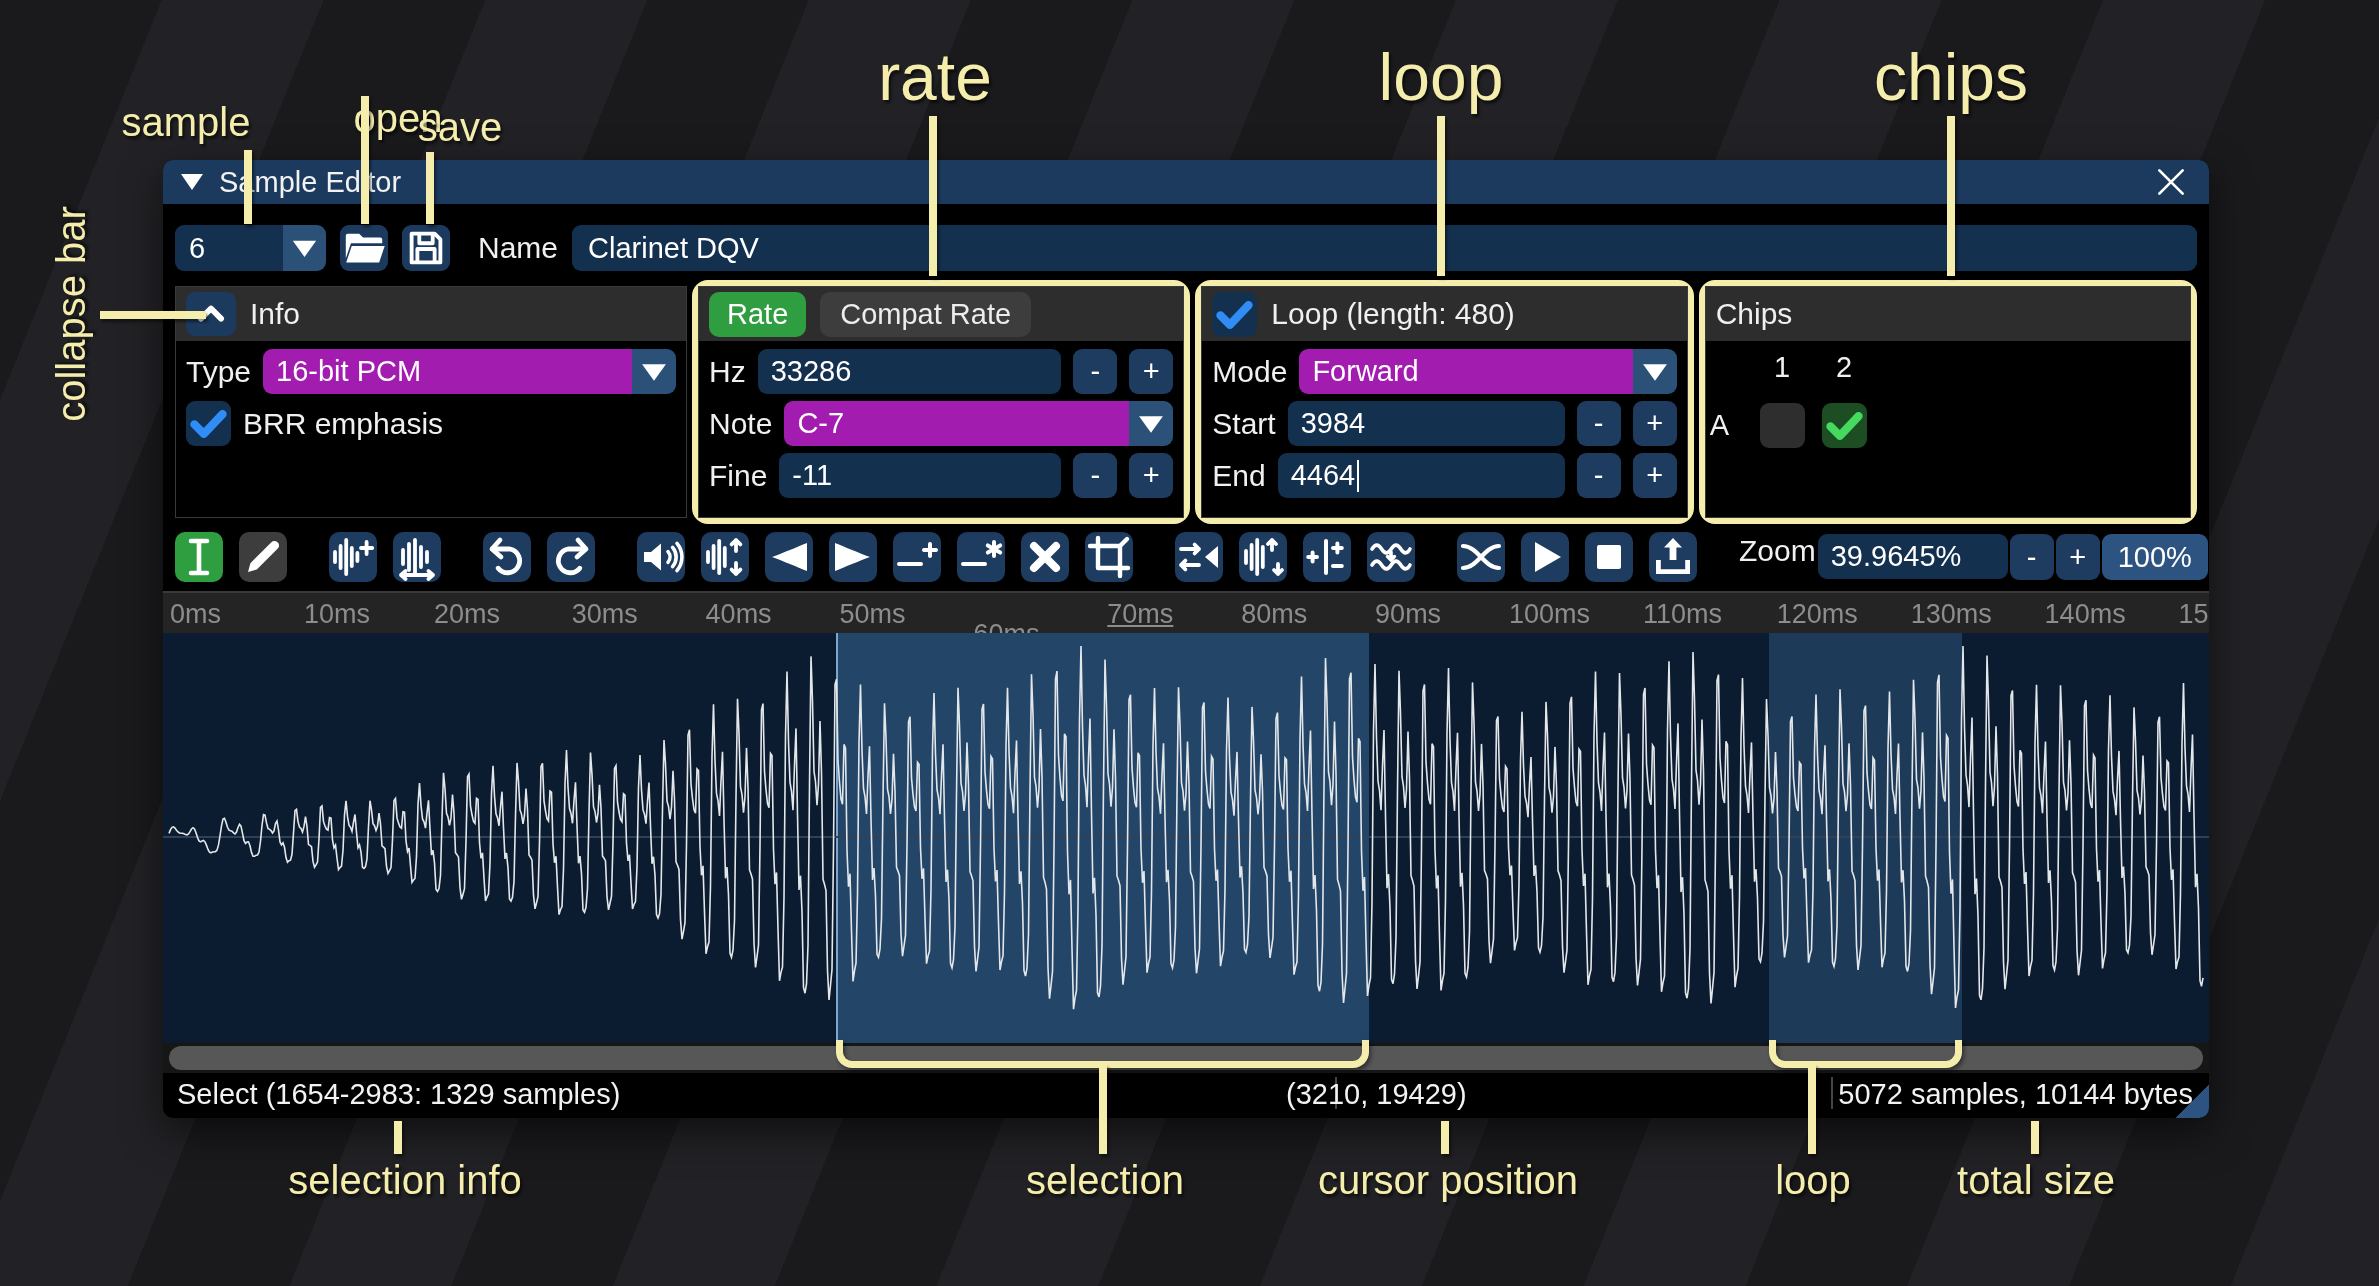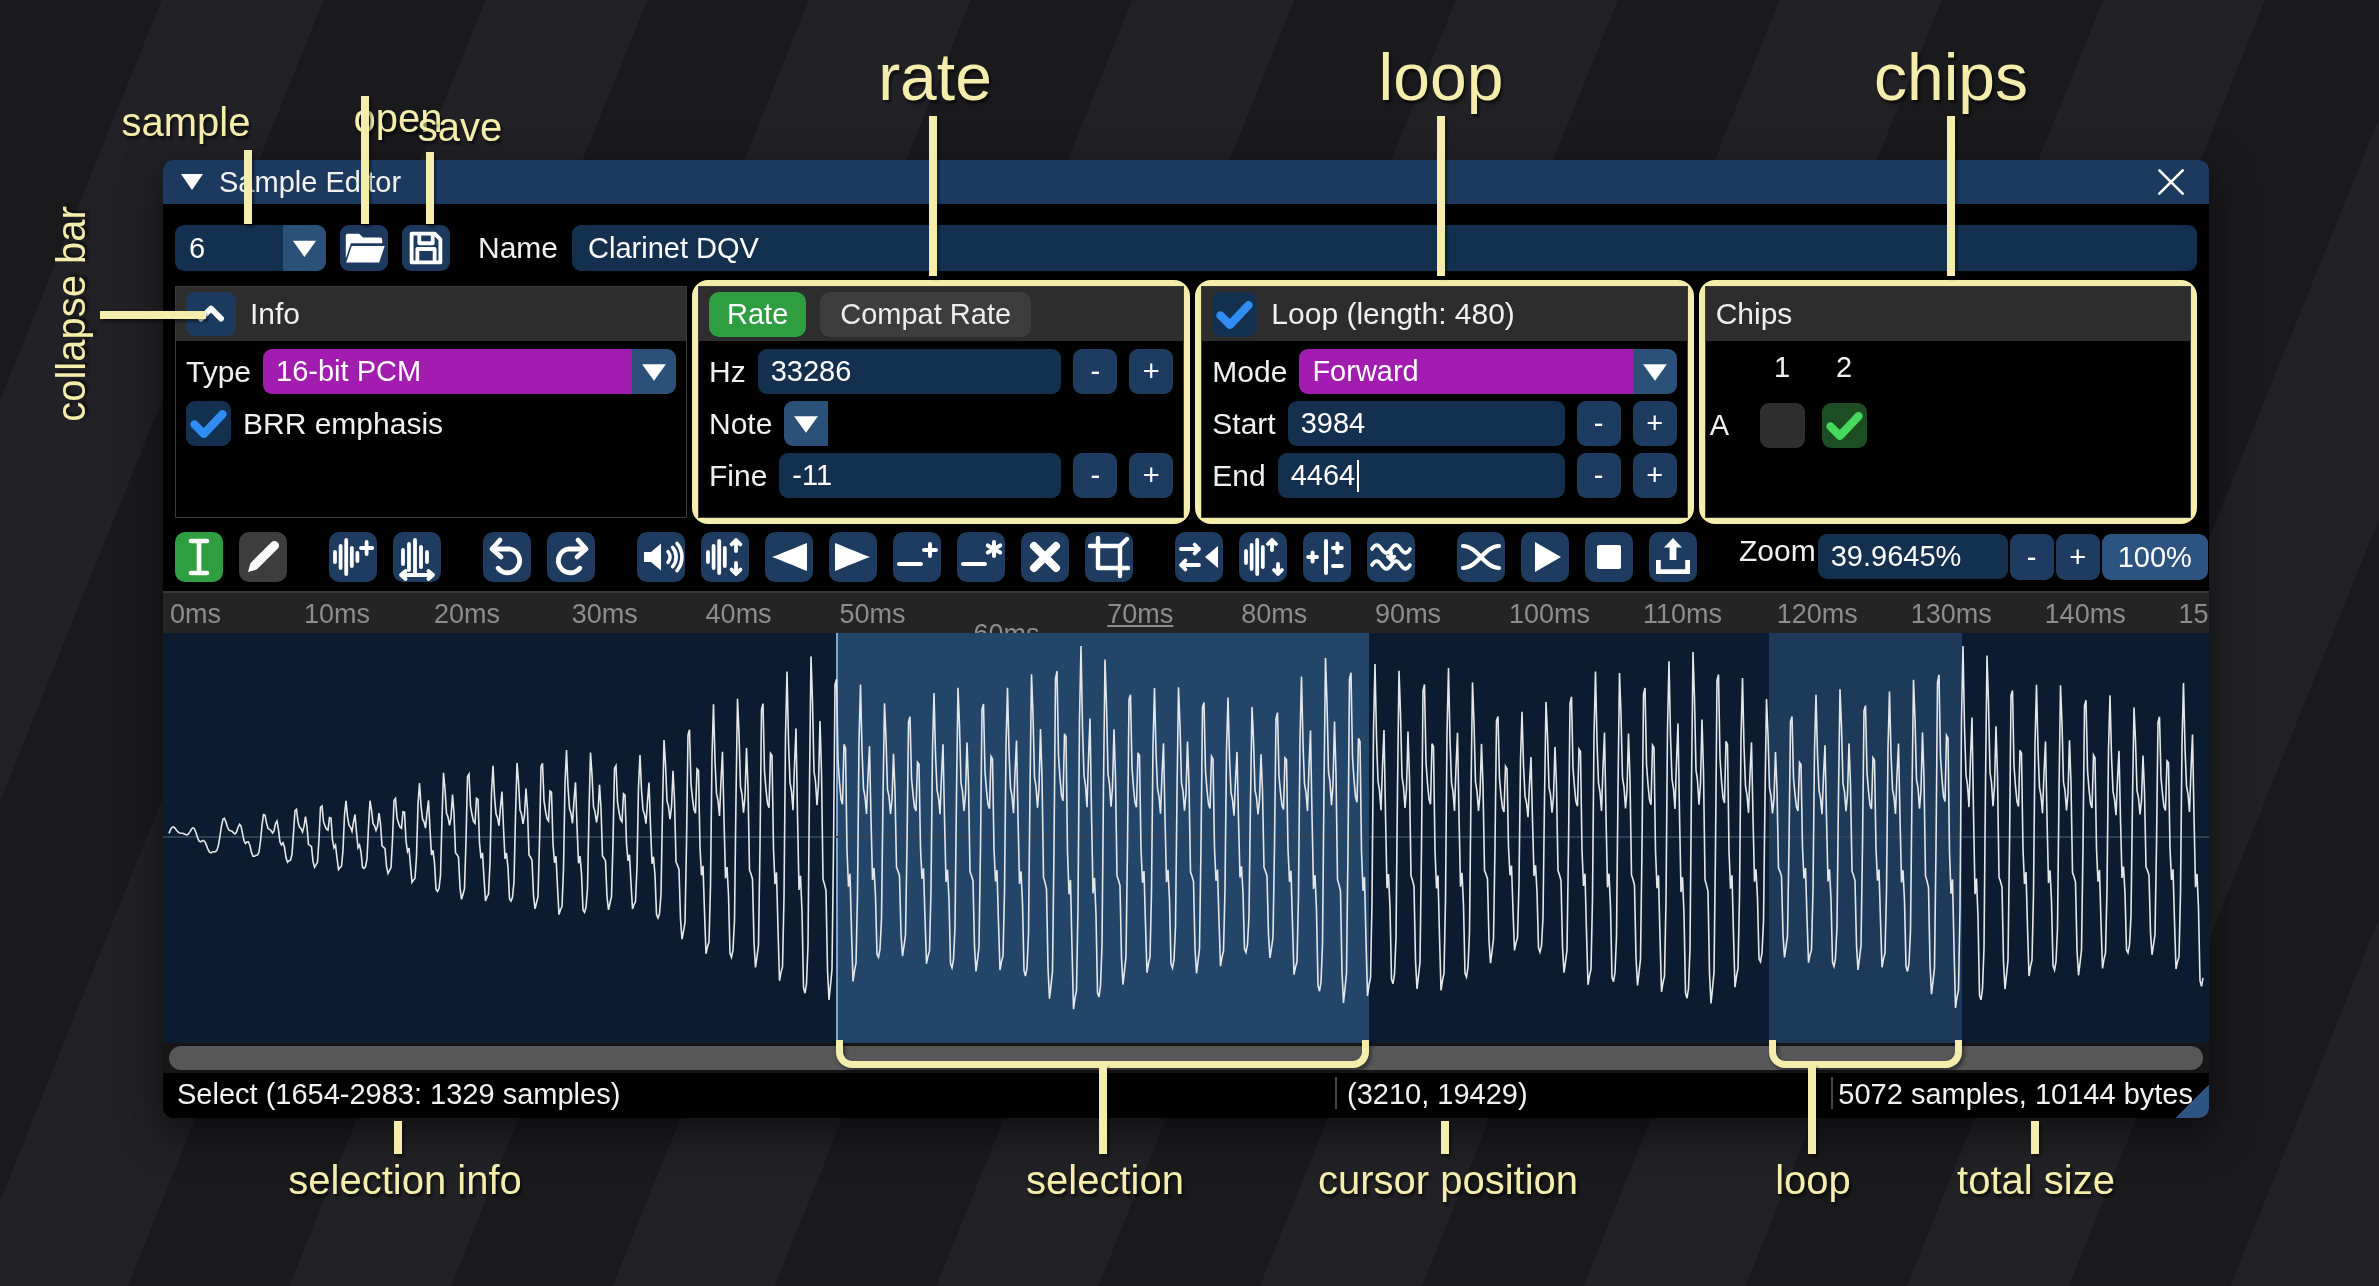--- a/index.html
+++ b/index.html
@@ -101,21 +101,21 @@
   .wave .overlay { position:absolute; top:0; bottom:0; }
   .wave .sel { left:673px; width:533px; background:#234568; border-left:2px solid #7ea6ce; }
   .wave .loopzone { left:1606px; width:193px; background:#1d3a58; }
   .wave svg { position:absolute; inset:0; }
 
   .hscroll { height:30px; background:#161616; display:flex; align-items:center; padding:0 6px; }
   .hscroll .thumb { height:24px; border-radius:12px; background:#575757; flex:1; }
 
   .statusbar { height:42px; position:relative; font-size:29px; color:#f2f2f2; }
   .statusbar .s-left { position:absolute; left:14px; top:5px; white-space:nowrap; }
-  .statusbar .s-mid { position:absolute; left:1184px; top:5px; white-space:nowrap; }
+  .statusbar .s-mid { position:absolute; left:1123px; top:5px; white-space:nowrap; }
   .statusbar .s-right { position:absolute; right:16px; top:5px; white-space:nowrap; }
   .statusbar .sep { position:absolute; top:4px; width:2px; height:32px; background:#454545; }
   .sep1 { left:1172px; } .sep2 { left:1668px; }
   .grip { position:absolute; right:0; bottom:0; width:36px; height:36px;
     background:linear-gradient(to top left, #2d5480 46%, transparent 47%); }
 
   
   #annotations { position:absolute; inset:0; pointer-events:none; }
   .anno { position:absolute; color:#f4edab; text-shadow:2px 3px 3px rgba(0,0,0,.6); white-space:nowrap; }
   .anno.small { font-size:40px; transform:translate(-50%,-50%); }
@@ -231,20 +231,21 @@
           <div class="panel-body">
             <div class="prow">
               <span class="lbl">Hz</span>
               <div class="field grow">33286</div>
               <div class="mp-btn">-</div>
               <div class="mp-btn">+</div>
             </div>
             <div class="prow">
               <span class="lbl">Note</span>
               <div class="dropdown">
+                <span class="val">C-7</span>
                 <span class="arr">
                     <span style="display: flex; width: 100%; height: 100%; align-items: center; justify-content: center;">
                       <svg viewBox="0 0 24 24" style="width: 100%; height: 100%;">
                         <path fill="#fff" d="M5.5 8h13L12 17z"></path>
                       </svg>
                     </span>
                   </span>
               </div>
             </div>
             <div class="prow">

